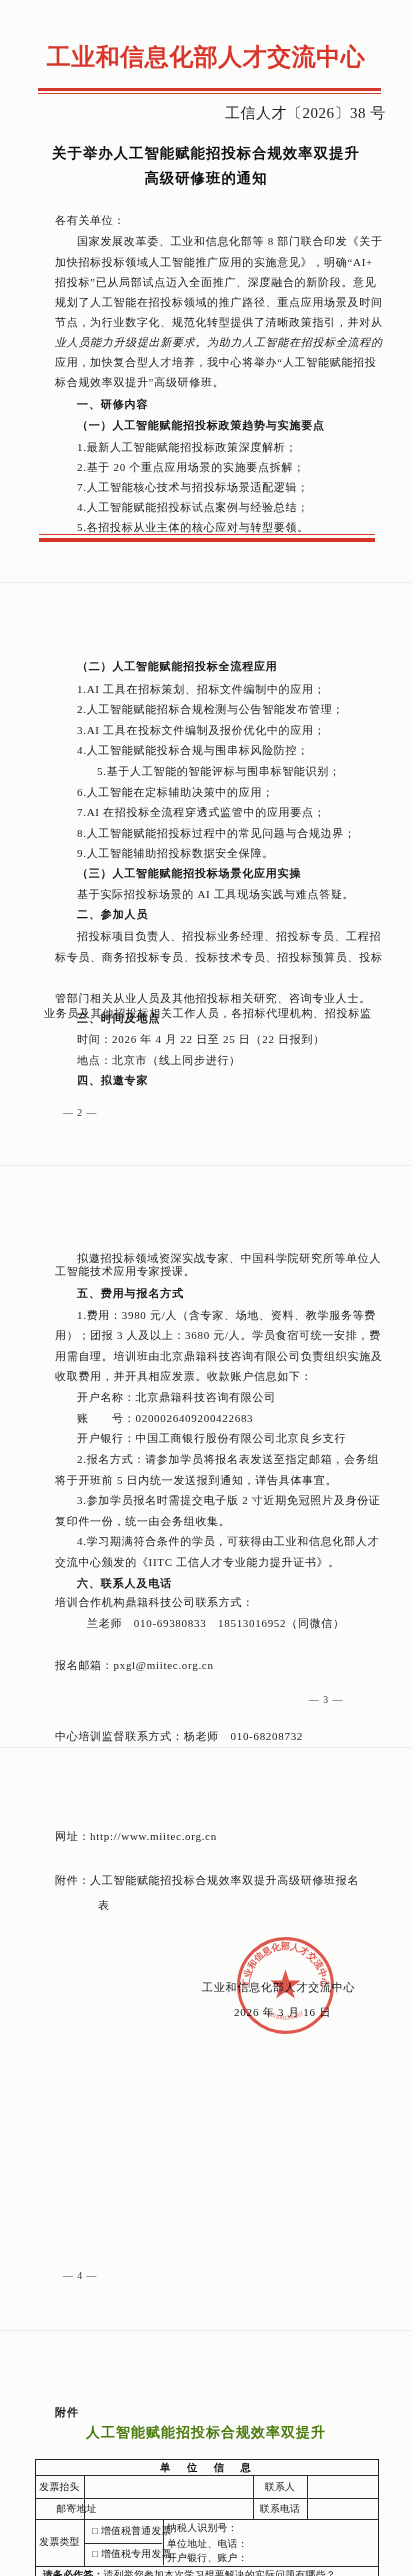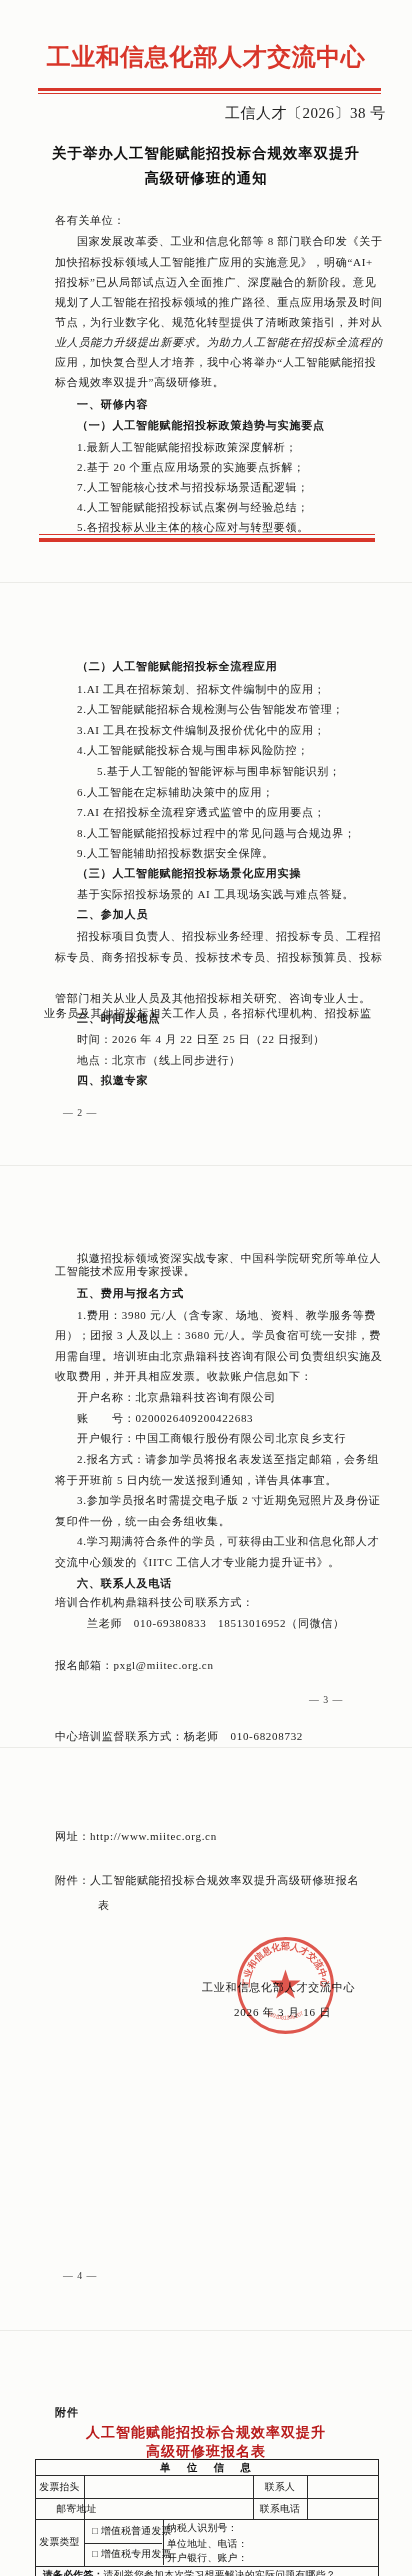--- a/index.html
+++ b/index.html
@@ -24,21 +24,21 @@
     left:0; width:412px; text-align:center;
     font-size:14.4px; font-weight:700; letter-spacing:1px; color:#111;
   }
   .redline { position:absolute; background:#d8362a; }
   .pagenum { font-size:9.8px; letter-spacing:1px; color:#3a3a3a; }
   .pagesep { position:absolute; left:0; width:412px; height:0.5px; background:#ebebe7; }
   
   .ftitle {
     left:0; width:412px; text-align:center;
     font-family:"Liberation Sans", sans-serif;
-    font-size:14px; font-weight:700; letter-spacing:1px; color:#b91c1c;
+    font-size:14px; font-weight:700; letter-spacing:1px; color:#4d7c0f;
   }
   .tline { position:absolute; background:#2b2b2b; }
   .ct {
     position:absolute; white-space:nowrap; line-height:1;
     font-family:"Liberation Serif", serif; font-size:9.8px; color:#141414; letter-spacing:0.3px;
   }
   .cc { text-align:center; }
   .tblbox { position:absolute; border:1.3px solid #222; background:transparent; }
   .sig { font-size:11px; letter-spacing:0.8px; color:#161616; }
   .stamp { position:absolute; mix-blend-mode:multiply; opacity:0.88; }
@@ -156,21 +156,20 @@
     </text>
     <polygon points="98,67 91,88.3 68.5,88.4 86.6,101.7 79.8,123.1 98,110 116.2,123.1 109.4,101.7 127.5,88.4 105,88.3" fill="#dd4136"></polygon>
   </svg>
 
   <div class="ln pagenum" style="left:63px; top:2271px;">— 4 —</div>
 
   <div class="pagesep" style="top:2330px;"></div>
 
   <div class="ln h1cn" style="left:55px; top:2407px; font-size:11px;">附件</div>
   <div class="ln ftitle" style="top:2425px;">人工智能赋能招投标合规效率双提升</div>
-  <div class="ln ftitle" style="top:2444px;">高级研修班报名表</div>
 
   <div class="tblbox" style="left:35px; top:2459px; width:342px; height:355px;"></div>
 
   <div class="tline" style="left:35px; top:2475px; width:344px; height:0.8px;"></div>
   <div class="tline" style="left:35px; top:2498px; width:344px; height:0.8px;"></div>
   <div class="tline" style="left:35px; top:2519px; width:344px; height:0.8px;"></div>
   <div class="tline" style="left:84px; top:2543px; width:78px; height:0.8px;"></div>
   <div class="tline" style="left:35px; top:2566px; width:344px; height:0.8px;"></div>
 
   <div class="tline" style="left:84px; top:2475px; width:0.8px; height:91px;"></div>

